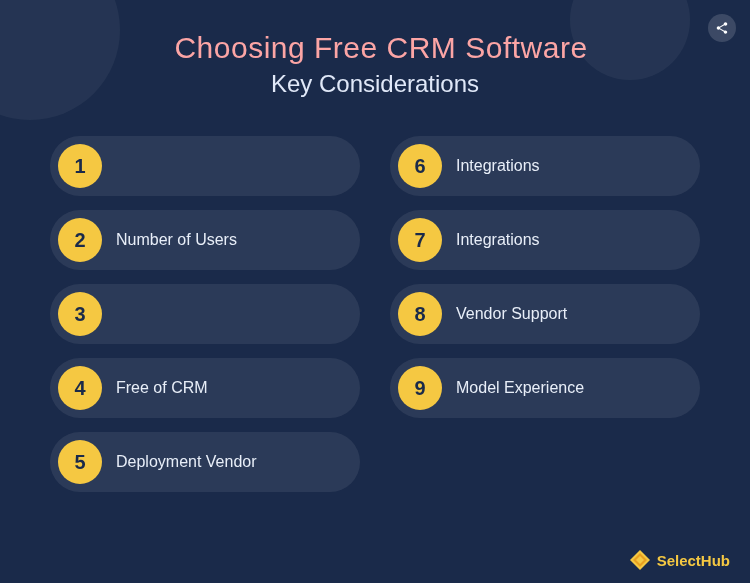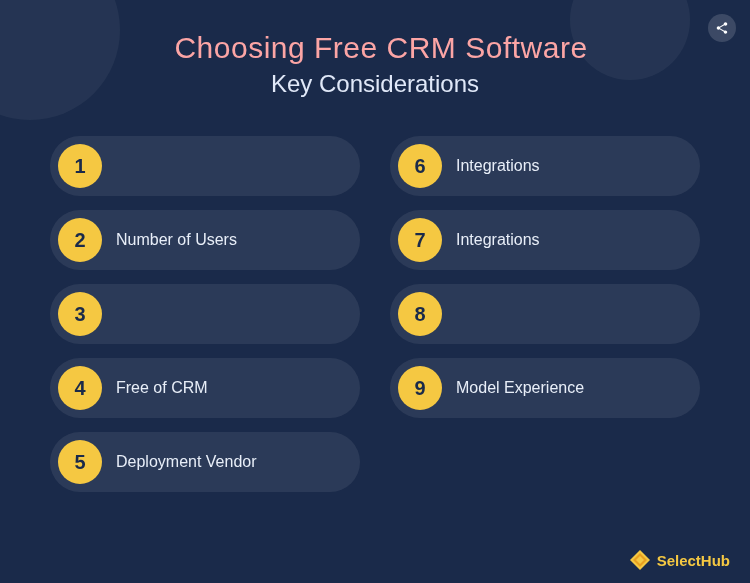--- a/index.html
+++ b/index.html
@@ -189,20 +189,21 @@
       <div class="item-row">
       <div class="item-number">6</div>
       <span class="item-label">Integrations</span>
     </div>
       <div class="item-row">
       <div class="item-number">7</div>
       <span class="item-label">Integrations</span>
     </div>
       <div class="item-row">
       <div class="item-number">8</div>
+      <span class="item-label">Vendor Support</span>
     </div>
       <div class="item-row">
       <div class="item-number">9</div>
       <span class="item-label">Model Experience</span>
     </div>
     </div>
 </div>
 
 <div class="footer">
   <svg class="logo-diamond" viewBox="0 0 22 22" xmlns="http://www.w3.org/2000/svg">

